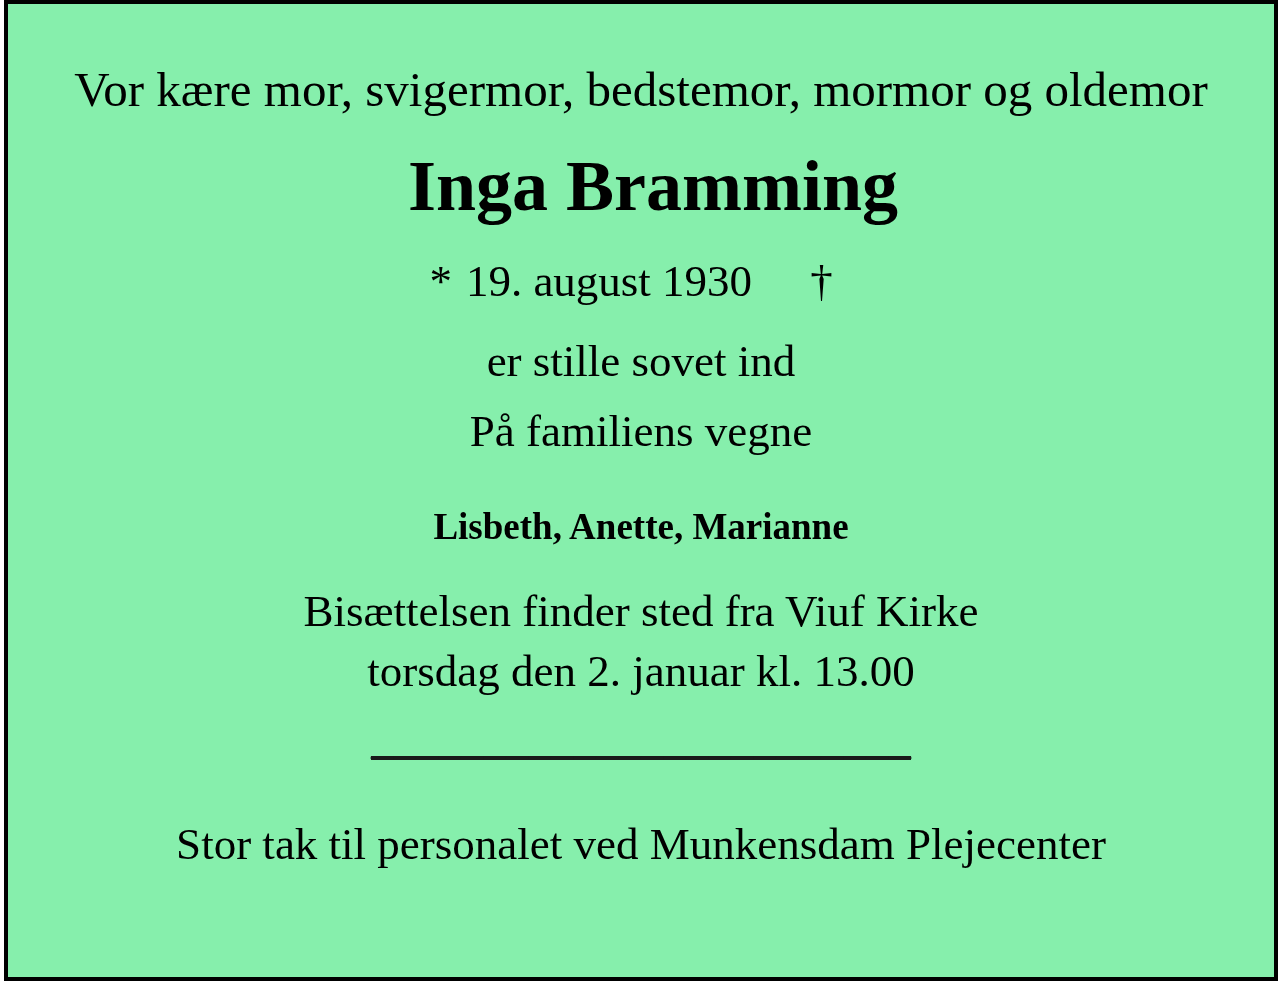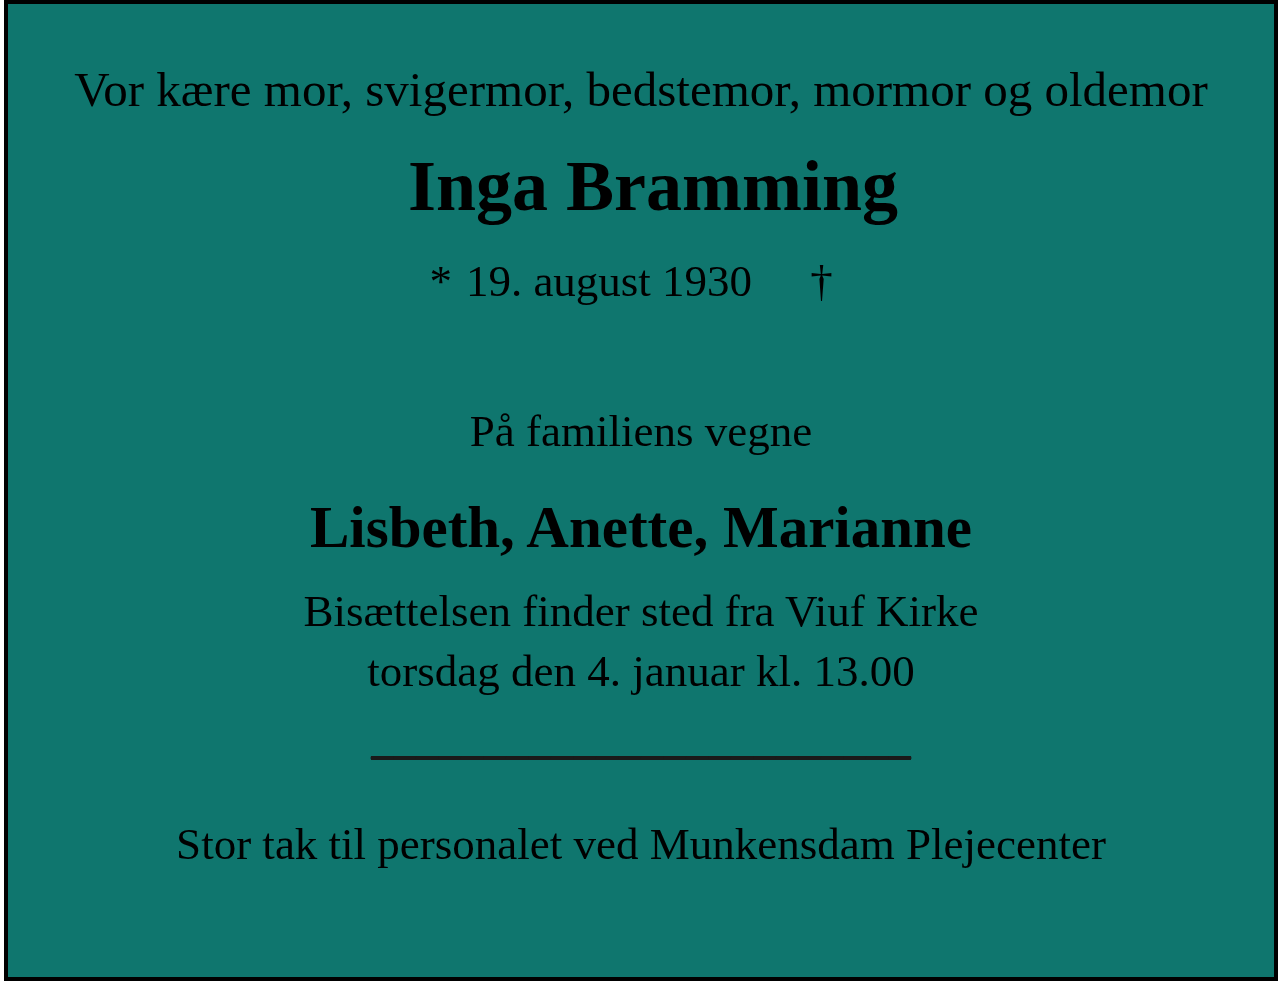--- a/index.html
+++ b/index.html
@@ -12,21 +12,21 @@
     color: #000000;
     overflow: hidden;
   }
   .frame {
     position: absolute;
     top: 0;
     left: 4px;
     right: 2px;
     bottom: 0;
     border: 4px solid #000000;
-    background: #0f766e;
+    background: #86efac;
     box-sizing: border-box;
   }
   .line {
     position: absolute;
     left: 0;
     right: 0;
     text-align: center;
     white-space: nowrap;
   }
   .intro {
@@ -65,21 +65,21 @@
     font-size: 45px;
     line-height: 54px;
   }
   .on-behalf {
     top: 400px;
     font-size: 45px;
     line-height: 54px;
   }
   .family-names {
     top: 495px;
-    font-size: 59px;
+    font-size: 37px;
     line-height: 56px;
     font-weight: bold;
   }
   .ceremony {
     top: 577px;
     font-size: 45px;
     line-height: 60px;
   }
   .separator {
     top: 707px;
@@ -107,28 +107,29 @@
   <div class="line dates">
     <span class="date-part birth">
       <span class="date-symbol">*</span>
       <span>19. august 1930</span>
     </span>
     <span class="date-part death">
       <span class="date-symbol">†</span>
     </span>
   </div>
 
+  <div class="line passing">er stille sovet ind</div>
 
   <div class="line on-behalf">På familiens vegne</div>
 
   <div class="line family-names">Lisbeth, Anette, Marianne</div>
 
   <div class="line ceremony">
     <div>Bisættelsen finder sted fra Viuf Kirke</div>
-    <div>torsdag den 4. januar kl. 13.00</div>
+    <div>torsdag den 2. januar kl. 13.00</div>
   </div>
 
   <div class="line separator">________________________</div>
 
   <div class="line thanks">
     <div>Stor tak til personalet ved Munkensdam Plejecenter</div>
   </div>
 
 </div>
 

